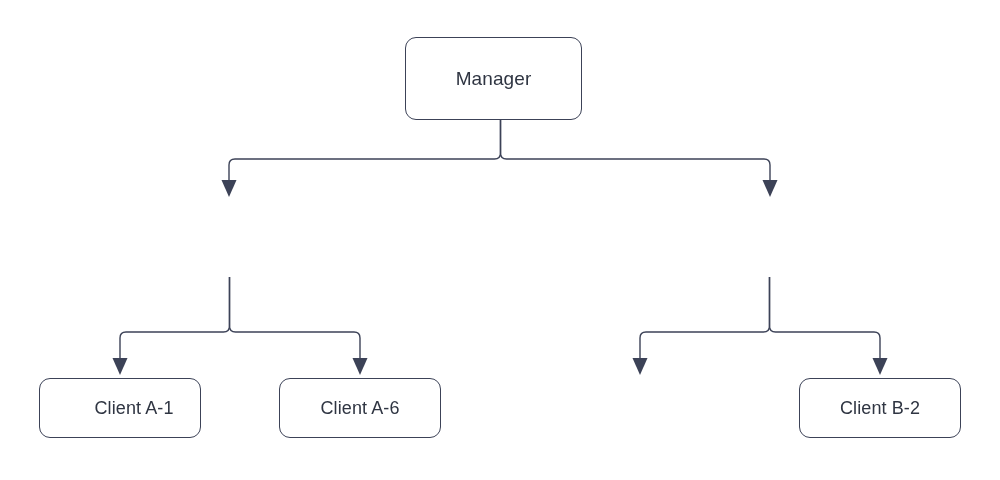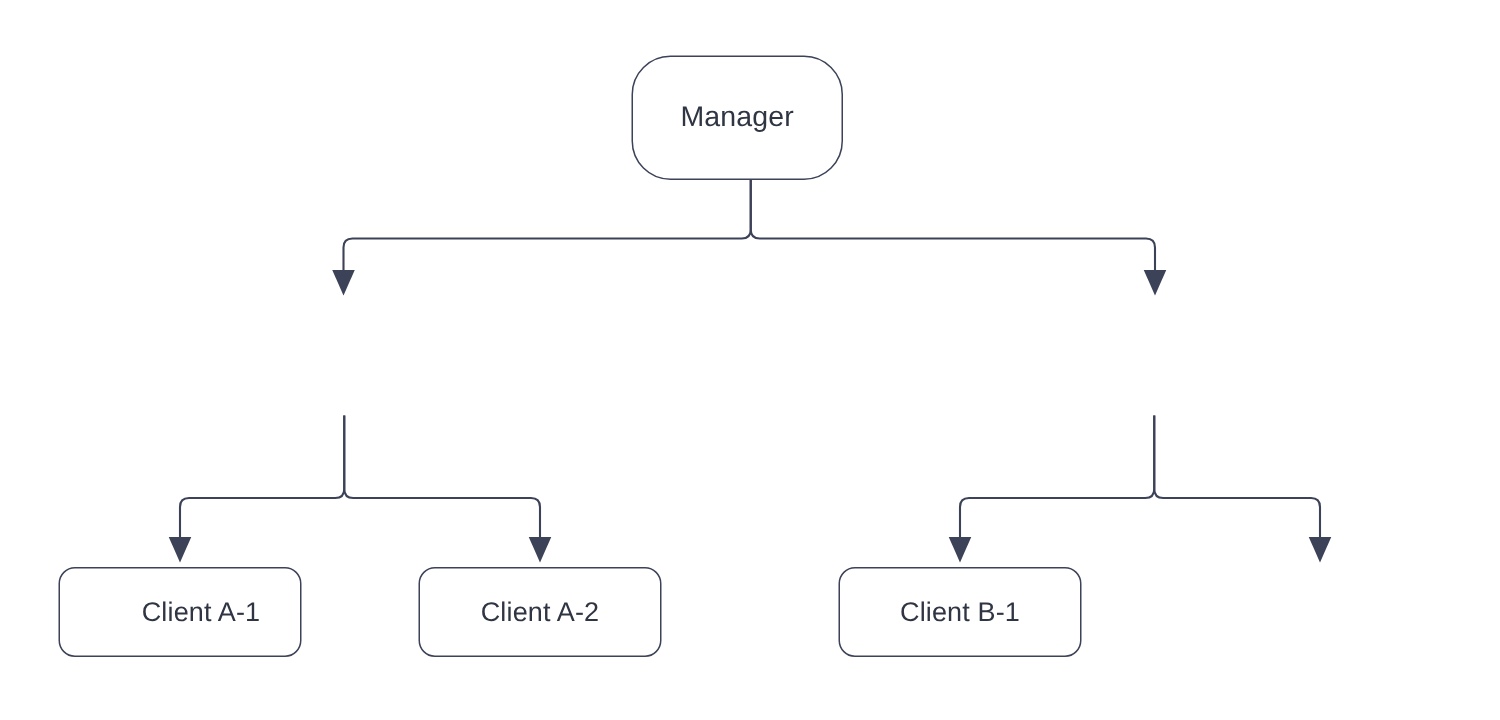--- a/index.html
+++ b/index.html
@@ -38,21 +38,21 @@
     z-index: 2;
   }
   .node-label {
     color: #2f3542;
     font-size: 19px;
     line-height: 1;
     letter-spacing: 0.1px;
     white-space: nowrap;
     font-family: "Liberation Sans", sans-serif;
   }
-  .node.level-root   { left: 421px; top: 37px;  width: 141px; height: 83px; border-radius: 26px; }
+  .node.level-root   { left: 405px; top: 37px;  width: 177px; height: 83px; }
   .node.level-root .node-label { font-size: 19px; }
   .node.level-mid-a  { left: 139px; top: 200px; width: 181px; height: 77px; }
   .node.level-mid-b  { left: 679px; top: 200px; width: 181px; height: 77px; }
   .node.level-leaf-a1 { left: 39px;  top: 378px; width: 162px; height: 60px; padding-left: 28px; }
   .node.level-leaf-a2 { left: 279px; top: 378px; width: 162px; height: 60px; }
   .node.level-leaf-b1 { left: 559px; top: 378px; width: 162px; height: 60px; }
   .node.level-leaf-b2 { left: 799px; top: 378px; width: 162px; height: 60px; }
   .node.level-leaf-a1 .node-label,
   .node.level-leaf-a2 .node-label,
   .node.level-leaf-b1 .node-label,
@@ -99,21 +99,21 @@
     <span class="node-label">Manager</span>
   </div>
 
 
 
   <div class="node level-leaf-a1">
     <span class="node-label">Client A-1</span>
   </div>
 
   <div class="node level-leaf-a2">
-    <span class="node-label">Client A-2</span>
+    <span class="node-label">Client A-6</span>
   </div>
 
-  <div class="node level-leaf-b1">
-    <span class="node-label">Client B-1</span>
+
+  <div class="node level-leaf-b2">
+    <span class="node-label">Client B-2</span>
   </div>
-
 
 </div>
 
 </body></html>

